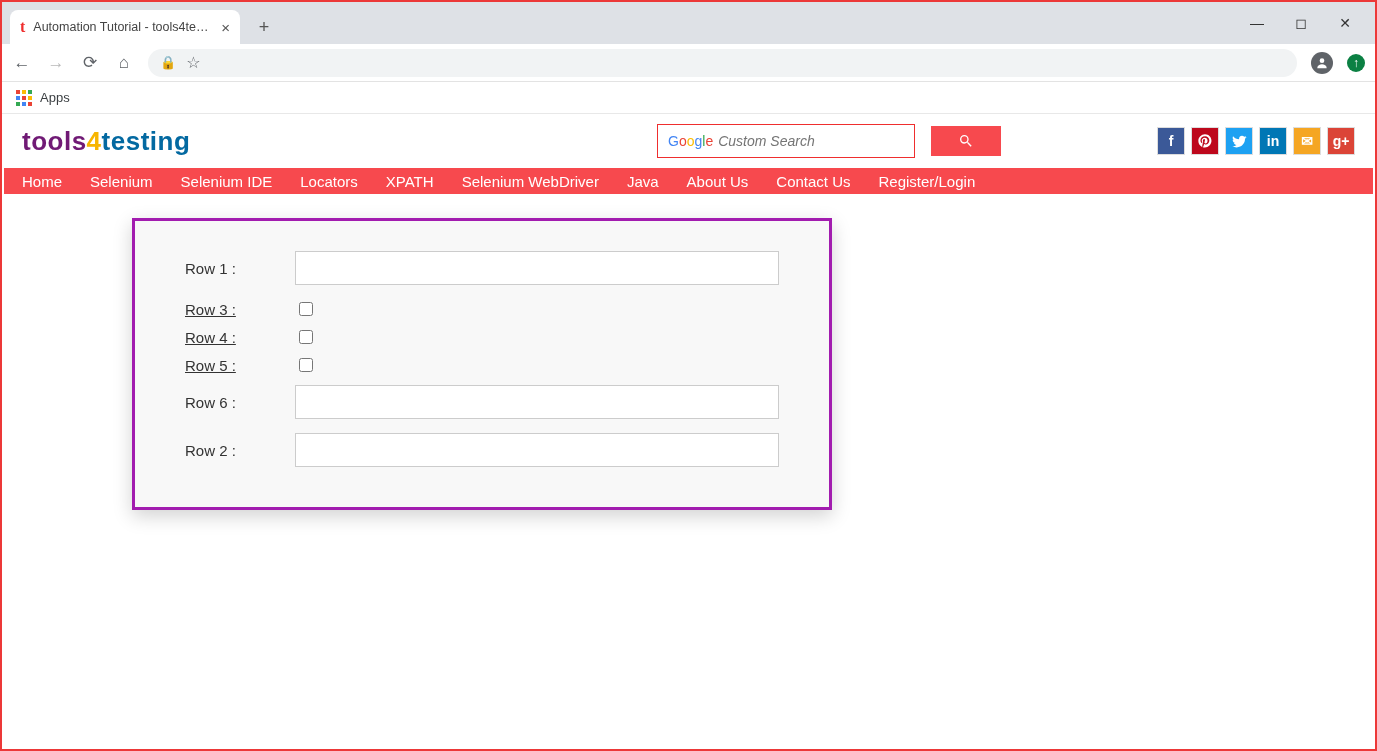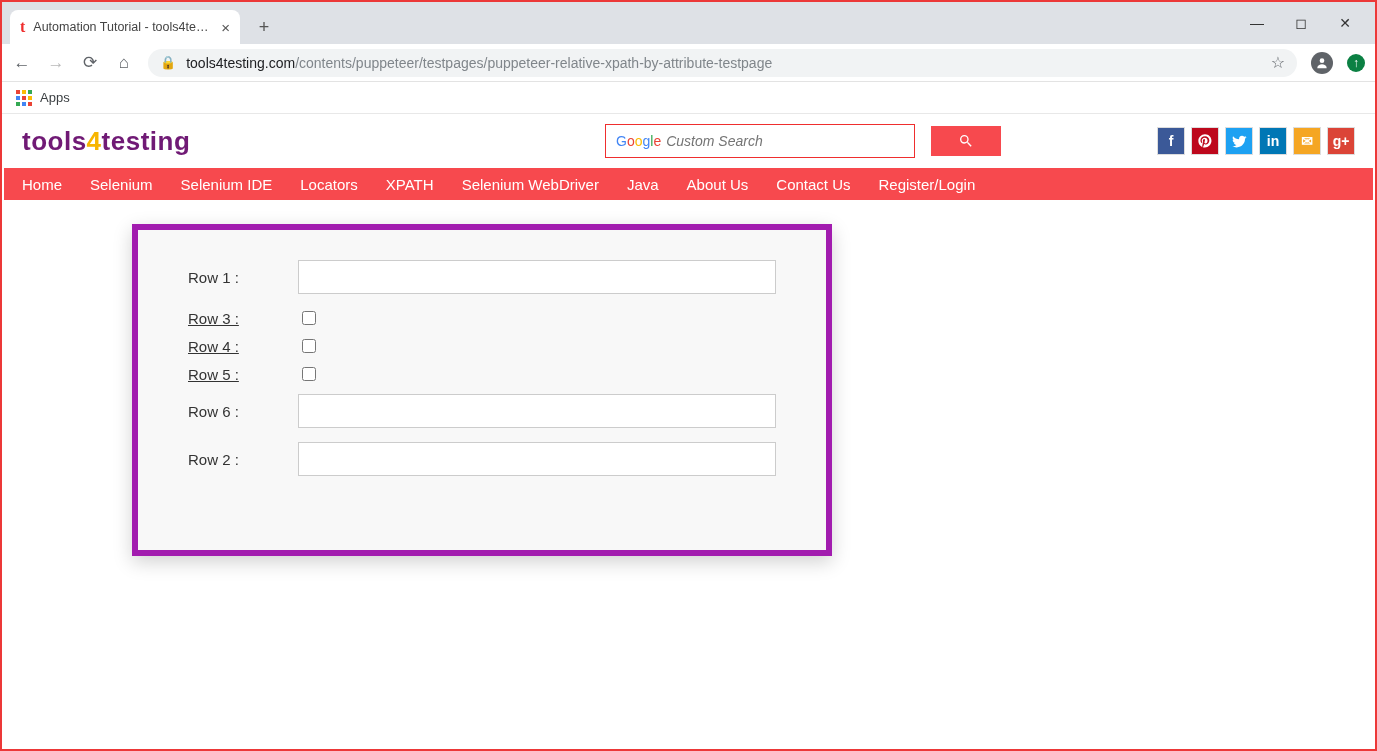--- a/index.html
+++ b/index.html
@@ -115,54 +115,54 @@
   }
   .page-inner { min-height: 900px; }
 
   
   .site-header {
     display:flex; align-items:center; padding: 10px 18px; gap:20px;
   }
   .logo { font-weight:bold; font-size:26px; letter-spacing:0.5px;}
   .logo .t1{color:#701a75;}
   .logo .bolt{color:#f7b500;}
-  .logo .t2{color:#701a75;}
+  .logo .t2{color:#0369a1;}
   .search-wrap { margin-left:auto; display:flex; align-items:center; gap:16px;}
   .cse-box {
-    width:310px; height:34px; border:1.5px solid #ef2e2e; display:flex; align-items:center; padding:0 10px; font-size:14px;
+    width:258px; height:34px; border:1.5px solid #ef2e2e; display:flex; align-items:center; padding:0 10px; font-size:14px;
   }
   .cse-box input { border:none; outline:none; flex:1; font-size:14px; background:transparent;font-style:italic;}
   .google-prefix { color:#9c9c9c; margin-right:3px; font-size:14px;}
   .google-prefix .gb{color:#4285F4;} .google-prefix .gr{color:#EA4335;}
   .google-prefix .gy{color:#FBBC05;} .google-prefix .gg{color:#34A853;}
   .search-btn {
     width:70px; height:30px; background:#f7494e; border:none; cursor:pointer; display:flex; align-items:center; justify-content:center;
   }
   .search-btn svg { fill:#fff; }
   .social { display:flex; gap:6px; margin-left: 140px;}
   .social a {
     width:28px;height:28px;display:flex;align-items:center;justify-content:center;color:#fff;font-weight:bold;font-size:14px;text-decoration:none;border:1px solid #ddd;
   }
   .fb{background:#3b5998;} .pin{background:#bd081c;} .tw{background:#1da1f2;}
   .li{background:#0077b5;} .mail{background:#f5a623;} .gp{background:#db4437;}
 
   
   .main-nav {
-    background:#f7494e; height:32px; display:flex; align-items:center; padding:0 18px; gap:28px;
+    background:#f7494e; height:26px; display:flex; align-items:center; padding:0 18px; gap:28px;
   }
   .main-nav a { color:#fff; text-decoration:none; font-size:15px; }
 
   
   .card {
     width: 700px;
     margin: 24px 0 0 128px;
     background:#f8f8f8;
-    border:6px solid #a21caf;
+    border:3px solid #a21caf;
     box-shadow: 0 6px 18px rgba(0,0,0,0.18);
-    padding: 30px 50px 60px 50px;
+    padding: 30px 50px 26px 50px;
   }
   .form-row { display:flex; align-items:center; margin-bottom:14px;}
   .form-row.compact { margin-bottom:8px;text-decoration:underline; }
   .form-label { width:110px; font-size:15px; color:#333; }
   .form-input {
     flex:1; height:34px; border:1px solid #ccc; background:#fff; padding:0 8px; font-size:14px;
   }
   .form-check { width:14px; height:14px; }
 
   
@@ -187,23 +187,20 @@
   </div>
 </div>
 
 <div class="addr-bar">
   <span class="icon-btn">←</span>
   <span class="icon-btn disabled">→</span>
   <span class="icon-btn">⟳</span>
   <span class="icon-btn">⌂</span>
   <div class="omnibox">
     <span class="lock">🔒</span>
-    <span class="url">
-      <span>tools4testing.com</span><span class="dim">/contents/puppeteer/testpages/puppeteer-relative-xpath-by-attribute-testpage</span>
-    </span>
     <span class="star">☆</span>
   </div>
   <div class="addr-right">
     <div class="avatar">
       <svg width="14" height="14" viewBox="0 0 24 24" fill="#fff">
           <circle cx="12" cy="8" r="4"></circle>
           <path d="M4 20c0-4 4-6 8-6s8 2 8 6v1H4z"></path>
         </svg>
     </div>
     <div class="ext-badge">↑</div>

